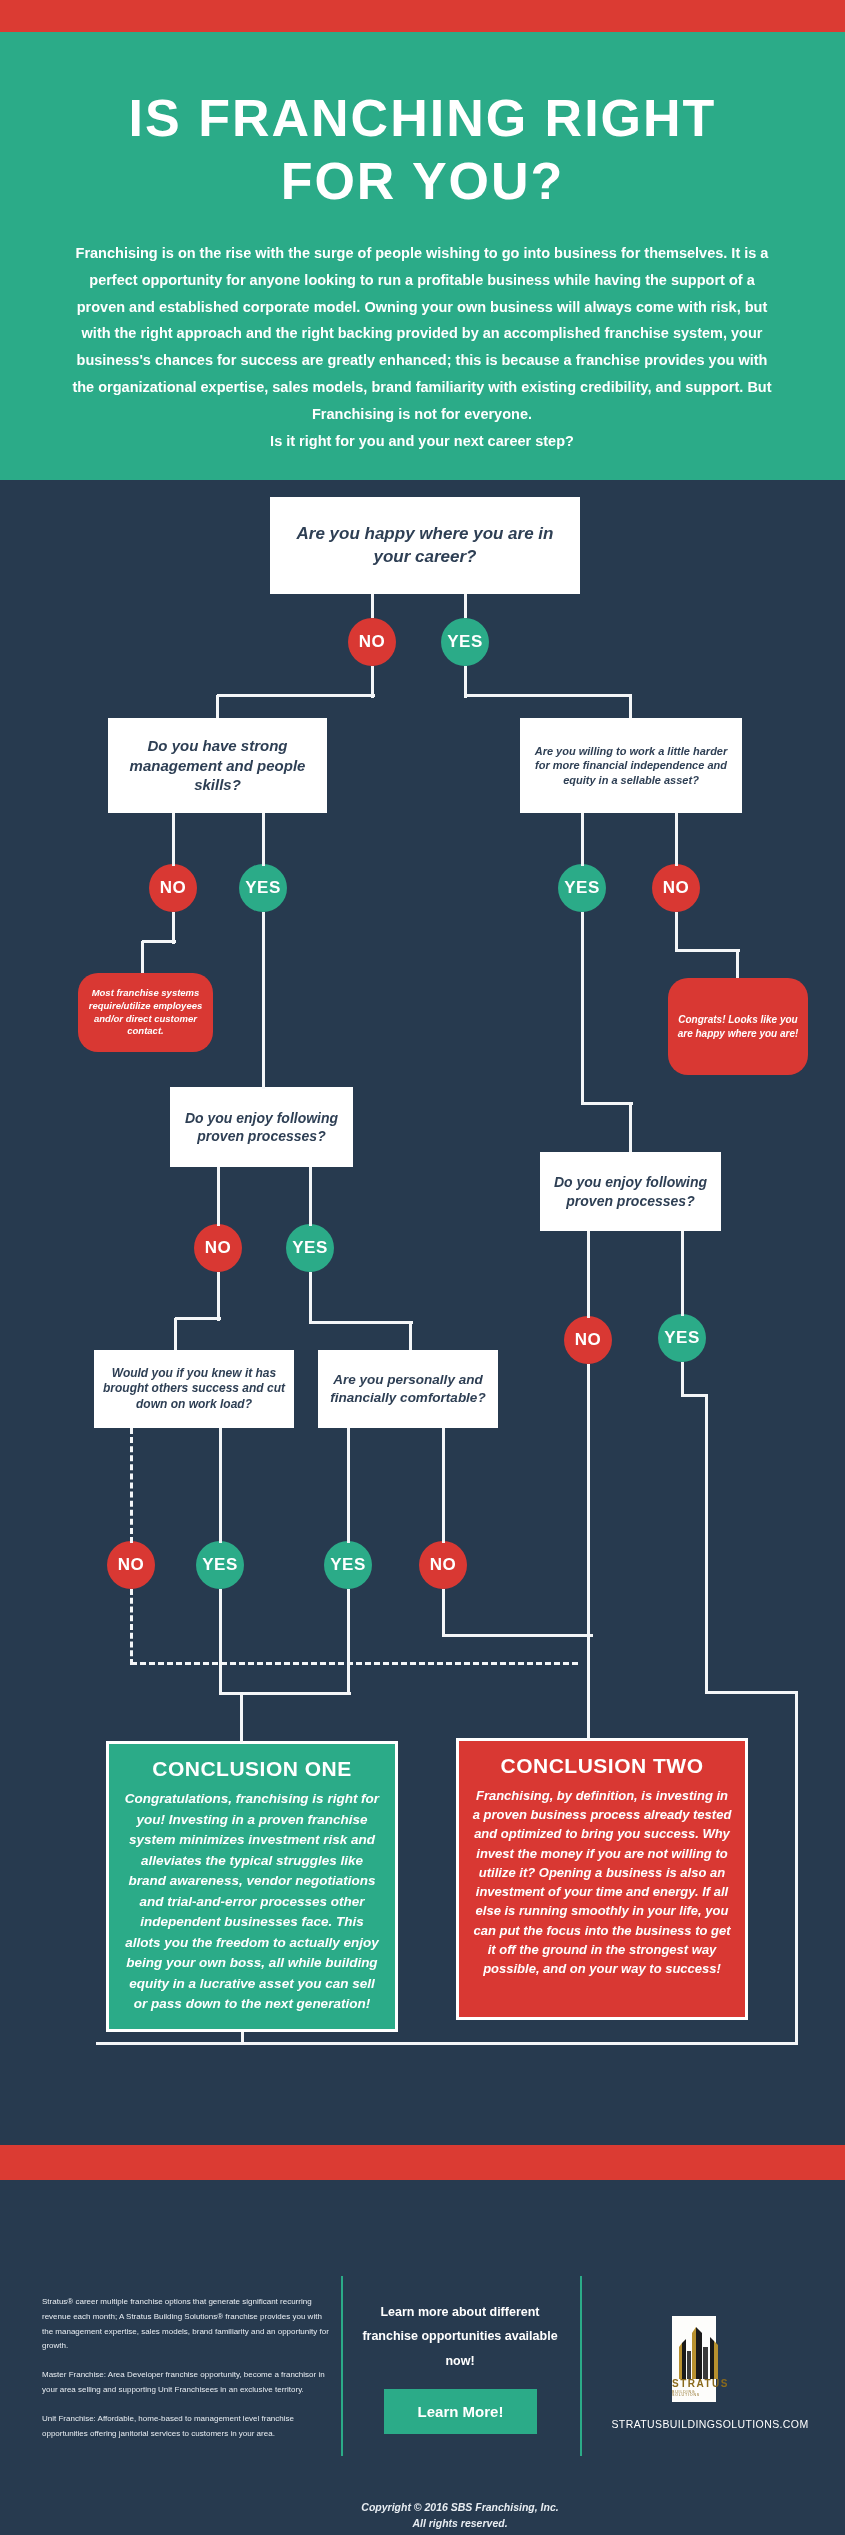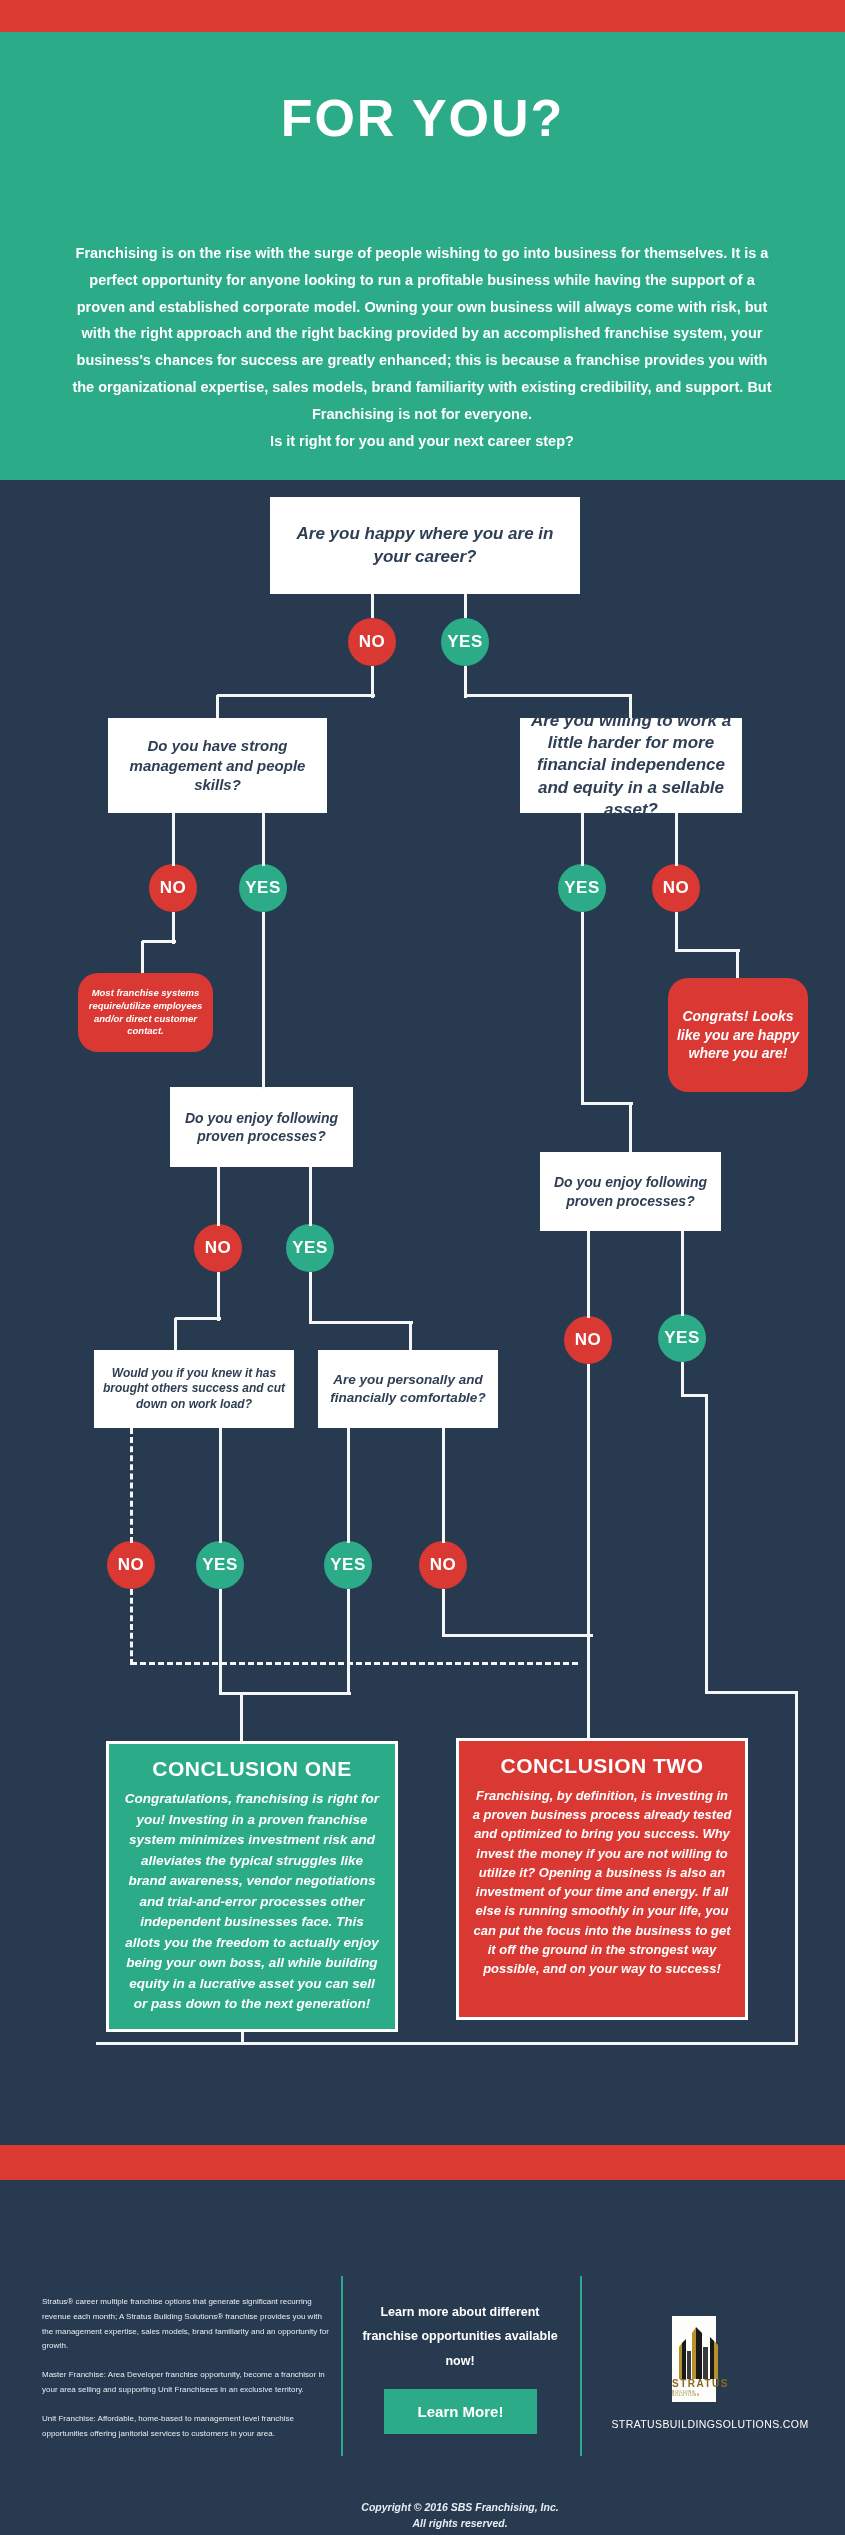--- a/index.html
+++ b/index.html
@@ -52,40 +52,41 @@
 </style>
 </head>
 <body>
 
 <div id="page">
 
   <div class="abs" id="top-bar"></div>
 
   <div class="abs" id="header">
     <div class="abs" id="title">
+      <div>IS FRANCHING RIGHT</div>
       <div>FOR YOU?</div>
     </div>
     <div class="abs" id="intro">
       <span>Franchising is on the rise with the surge of people wishing to go into business for themselves. It is a perfect opportunity for anyone looking to run a profitable business while having the support of a proven and established corporate model. Owning your own business will always come with risk, but with the right approach and the right backing provided by an accomplished franchise system, your business's chances for success are greatly enhanced; this is because a franchise provides you with the organizational expertise, sales models, brand familiarity with existing credibility, and support. But Franchising is not for everyone.</span>
       <br>
       <span>Is it right for you and your next career step?</span>
     </div>
   </div>
 
   <div id="flow">
 
     <div class="abs qbox" style="left:270px;top:497px;width:310px;height:97px;font-size:17px;">Are you happy where you are in your career?</div>
 
     <div class="abs qbox" style="left:108px;top:718px;width:219px;height:95px;font-size:15px;">Do you have strong management and people skills?</div>
 
-    <div class="abs qbox" style="left:520px;top:718px;width:222px;height:95px;font-size:17px;">Are you willing to work a little harder for more financial independence and equity in a sellable asset?</div>
+    <div class="abs qbox" style="left:520px;top:718px;width:222px;height:95px;font-size:11px;">Are you willing to work a little harder for more financial independence and equity in a sellable asset?</div>
 
     <div class="abs rnote" style="left:78px;top:973px;width:135px;height:79px;font-size:9.5px;">Most franchise systems require/utilize employees and/or direct customer contact.</div>
 
-    <div class="abs rnote" style="left:668px;top:978px;width:140px;height:114px;font-size:14px;">Congrats! Looks like you are happy where you are!</div>
+    <div class="abs rnote" style="left:668px;top:978px;width:140px;height:97px;font-size:10px;">Congrats! Looks like you are happy where you are!</div>
 
     <div class="abs qbox" style="left:170px;top:1087px;width:183px;height:80px;font-size:14px;">Do you enjoy following proven processes?</div>
 
     <div class="abs qbox" style="left:540px;top:1152px;width:181px;height:79px;font-size:14px;">Do you enjoy following proven processes?</div>
 
     <div class="abs qbox" style="left:94px;top:1350px;width:200px;height:78px;font-size:12px;">Would you if you knew it has brought others success and cut down on work load?</div>
 
     <div class="abs qbox" style="left:318px;top:1350px;width:180px;height:78px;font-size:13.5px;">Are you personally and financially comfortable?</div>
 
     <div class="abs circle c-red" style="left:348px;top:618px;">NO</div>

